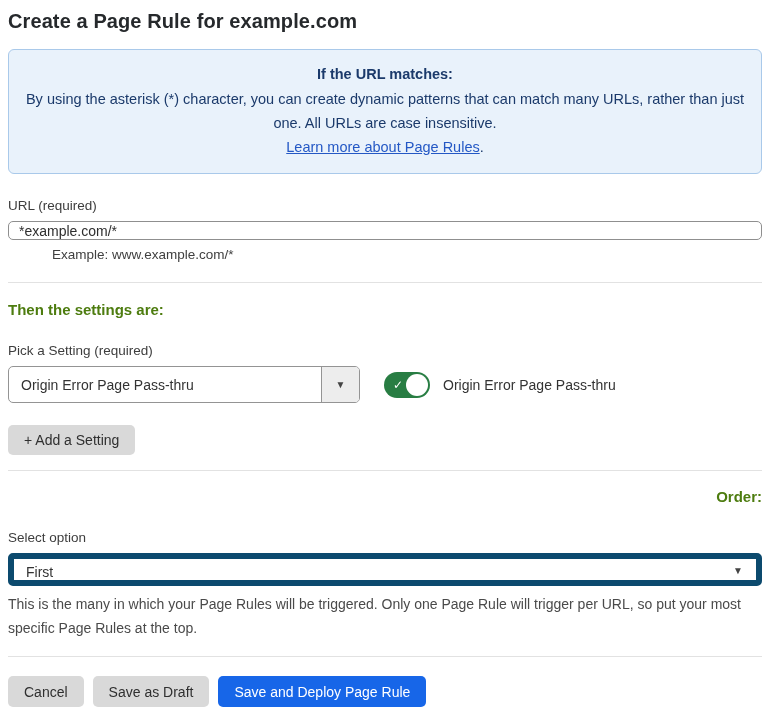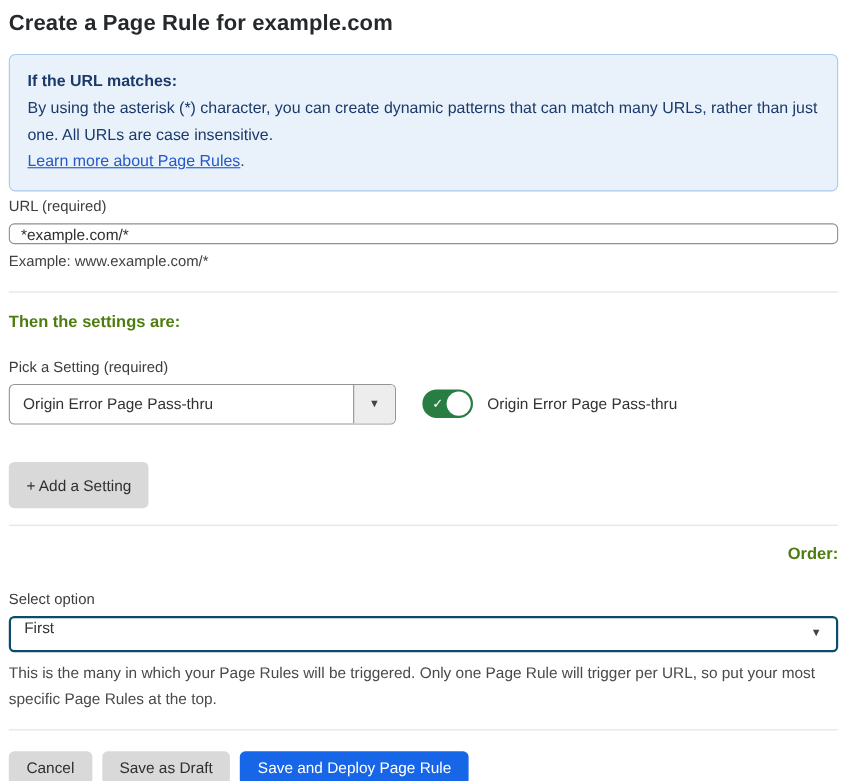--- a/index.html
+++ b/index.html
@@ -21,21 +21,22 @@
   }
 
   .info-box {
     background: var(--info_bg, #e9f2fb);
     border: 1px solid var(--info_border, #a9c9ea);
     border-radius: 6px;
     padding: 12px 16px 14px 16px;
     color: var(--info_text, #1b3a6b);
     font-size: 14.5px;
     line-height: 24px;
-    margin-bottom: 6px;
+    margin-bottom: 24px;
+    text-align: center;
   }
   .info-box .info-heading {
     font-weight: bold;
     margin: 0 0 1px 0;
   }
   .info-box .info-link {
     color: var(--link_blue, #2458c5);
     text-decoration: underline;
     cursor: pointer;
   }
@@ -56,20 +57,21 @@
     color: #2e2e2e;
     font-family: inherit;
     background: #fff;
     outline: none;
   }
 
   .helper-text {
     font-size: 13.5px;
     color: #404040;
     margin-top: 7px;
+    margin-left: 44px;
   }
 
   .divider {
     border: none;
     border-top: 1px solid #e2e2e2;
     margin: 20px 0 0 0;
   }
 
   .section-heading {
     font-size: 15px;
@@ -163,40 +165,40 @@
     padding: 0 16px;
     border: none;
     border-radius: 5px;
     font-size: 14px;
     font-family: inherit;
     cursor: pointer;
     color: #2f2f2f;
     background: #d9d9d9;
   }
   .btn-add {
-    height: 42px;
-    margin-top: 34px;
+    height: 30px;
+    margin-top: 22px;
   }
   .btn-primary {
     background: var(--accent_blue, #1766e8);
     color: #ffffff;
   }
 
   .order-heading { margin-top: 17px; text-align: right; }
   .order-label { margin-top: 25px; }
 
   .order-select {
     position: relative;
     width: 100%;
     height: 33px;
-    border: 2px solid #0c4a6e;
-    border-radius: 5px;
-    background: #fff;
-    display: flex;
-    align-items: flex-start;
+    border: 6px solid #0c4a6e;
+    border-radius: 5px;
+    background: #fff;
+    display: flex;
+    align-items: flex-end;
     padding: 0 12px;
     font-size: 14px;
     color: #333;
     cursor: pointer;
   }
   .order-select .order-caret {
     position: absolute;
     right: 13px;
     top: 50%;
     transform: translateY(-50%);

